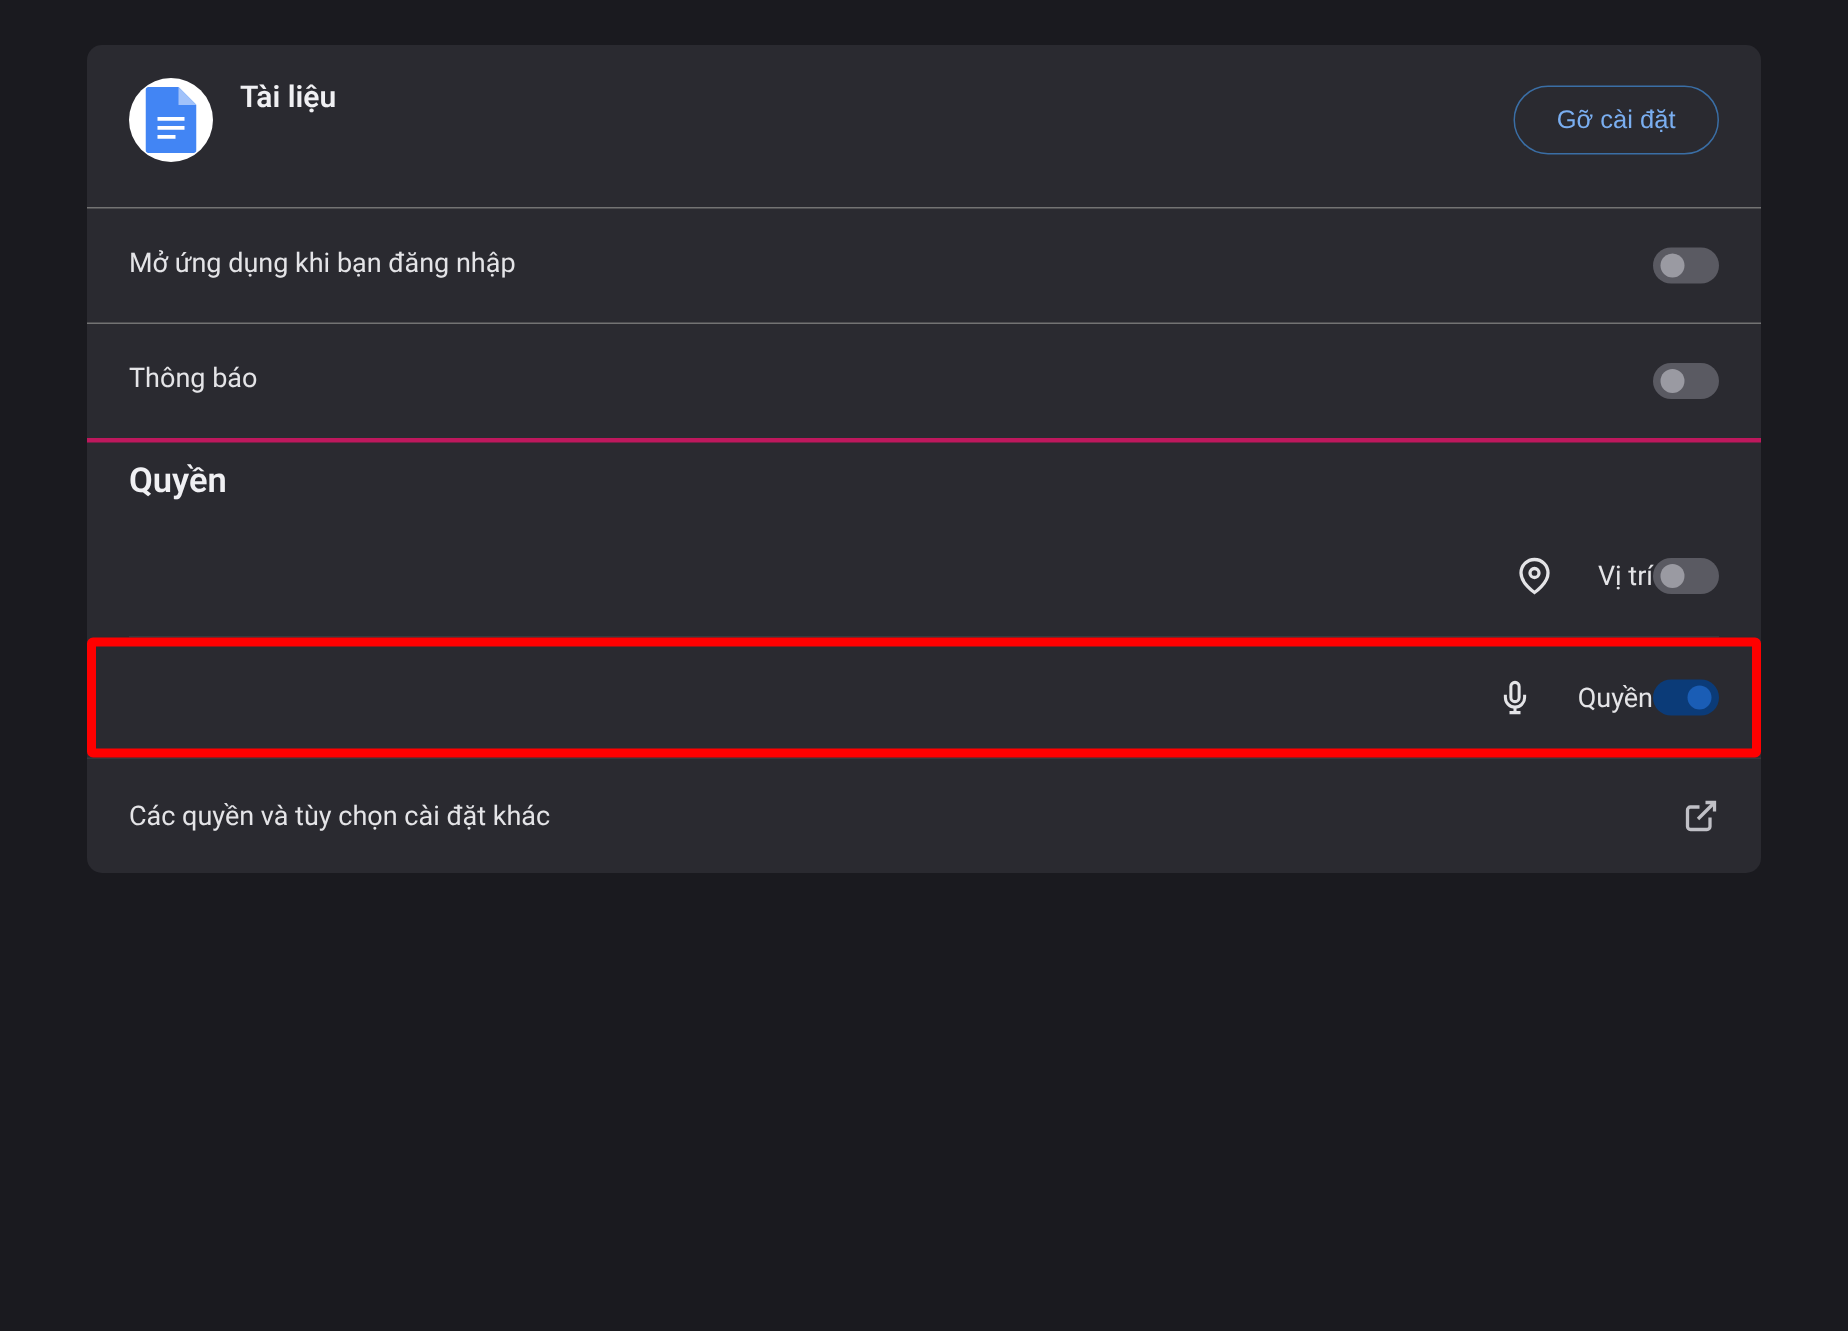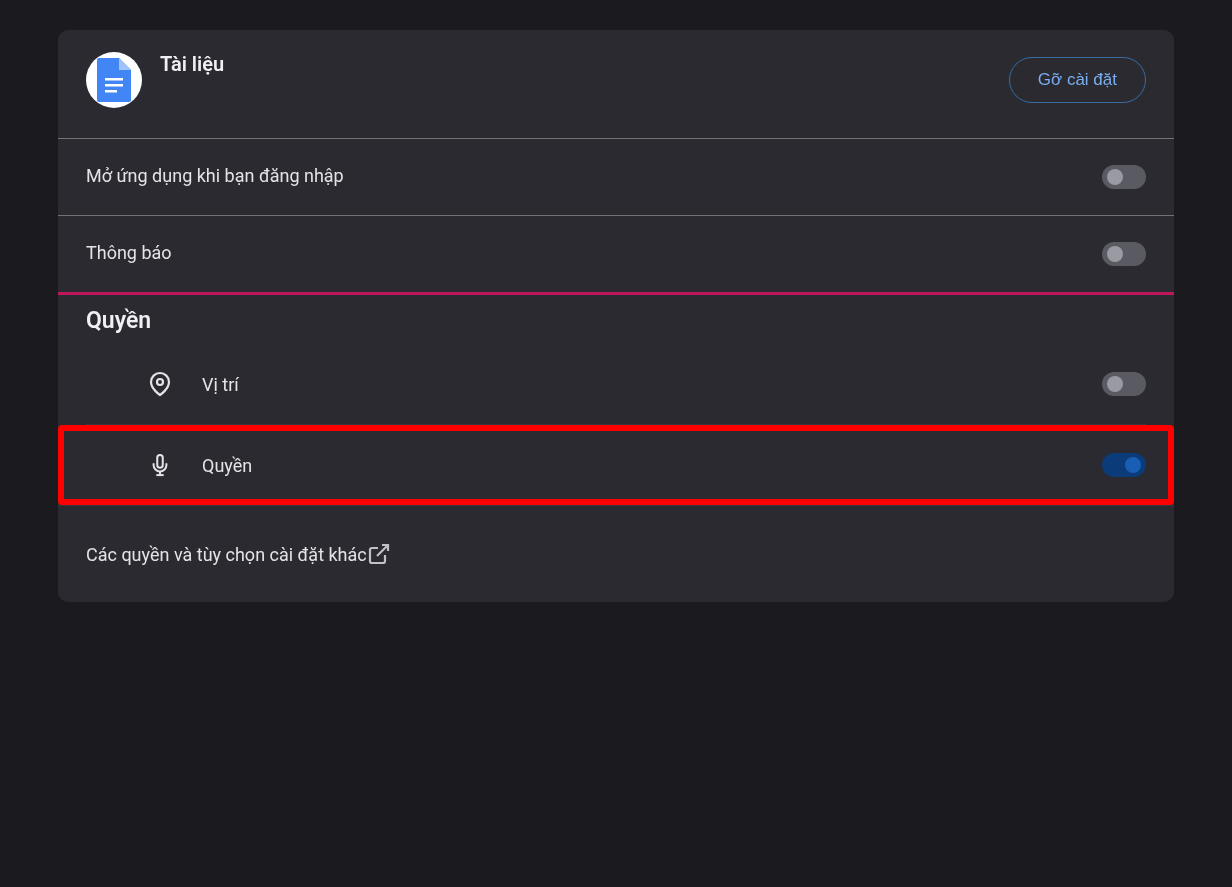--- a/index.html
+++ b/index.html
@@ -69,26 +69,25 @@
       font-weight: 600;
       color: #f0f0f3;
       border-top: 3px solid #be185d;
     }
     .perm-list {
       padding: 0 28px;
     }
     .perm-row {
       display: flex;
       align-items: center;
-      justify-content: space-between;
+      justify-content: flex-end;
       padding: 26px 0 26px 60px;
       border-top: 1px solid #38383e;
       font-size: 18px;
       position: relative;
-      gap: 26px;
     }
     .perm-row.first {
       border-top: none;
     }
     .perm-label {
       display: flex;
       align-items: center;
       gap: 28px;
     }
     .perm-icon {
@@ -130,21 +129,22 @@
       border-radius: 4px;
       pointer-events: none;
       left: -28px;
       right: -28px;
       top: 0;
       bottom: 0;
     }
     .more-row {
       display: flex;
       align-items: center;
-      padding: 36px 28px;
+      justify-content: space-between;
+      padding: 26px 28px;
       border-top: 1px solid #38383e;
       font-size: 18px;
       cursor: pointer;
     }
     .open-icon {
       width: 24px;
       height: 24px;
       color: #c0c0c6;
     }
   </style>

